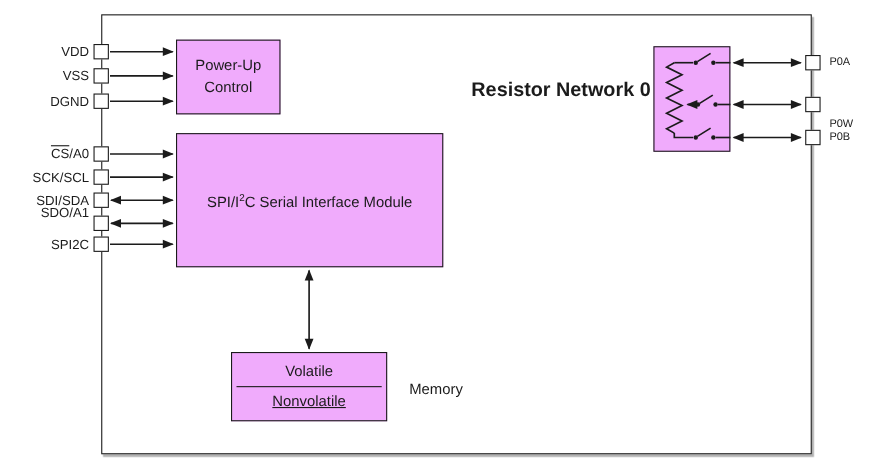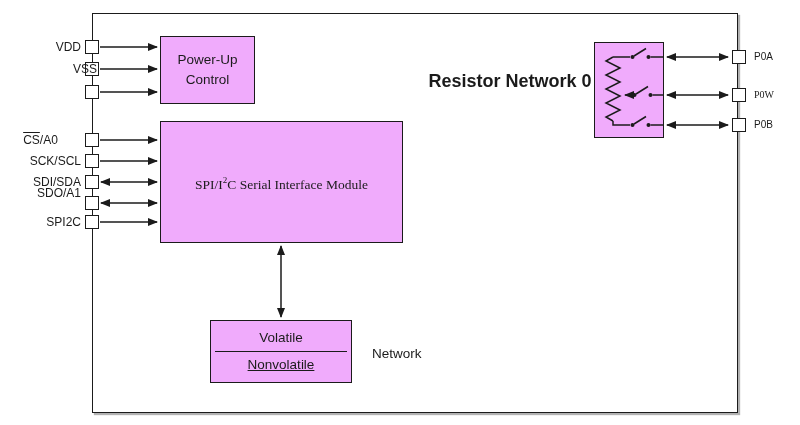--- a/index.html
+++ b/index.html
@@ -28,21 +28,21 @@
     background: #f0abfc;
     display: flex;
     flex-direction: column;
     align-items: center;
     justify-content: center;
     text-align: center;
     font-size: 13.5px;
     line-height: 20px;
   }
   .block-powerup   { left: 160px; top: 36px;  width: 95px;  height: 68px; }
-  .block-spi       { left: 160px; top: 121px; width: 243px; height: 122px; font-family: Liberation Serif, serif; }
+  .block-spi       { left: 160px; top: 121px; width: 243px; height: 122px; }
   .block-memory    { left: 210px; top: 320px; width: 142px; height: 63px; padding: 4px; justify-content: stretch; }
   .block-resnet    { left: 594px; top: 42px;  width: 70px;  height: 96px; }
   .mem-cell {
     flex: 1; display: flex; align-items: center; justify-content: center;
     width: 100%; font-size: 13.5px;
   }
   .mem-cell + .mem-cell { border-top: 1.6px solid #1b1b1b; text-decoration: underline; }
   .pin {
     position: absolute;
     width: 14px; height: 14px;
@@ -107,21 +107,21 @@
   </div>
 
   <div class="block block-spi">
     <div><span>SPI/I</span><sup class="i2c">2</sup><span>C Serial Interface Module</span></div>
   </div>
 
   <div class="block block-memory">
     <div class="mem-cell">Volatile</div>
     <div class="mem-cell">Nonvolatile</div>
   </div>
-  <div class="memory-label">Network</div>
+  <div class="memory-label">Memory</div>
 
   <div class="block block-resnet"></div>
   <div class="resnet-label">
     <div>Resistor Network 0</div>
   </div>
 
   <svg class="wires" width="800" height="425" viewBox="0 0 800 425">
     <defs>
       <marker id="ah" markerWidth="11" markerHeight="9" refX="9.5" refY="4.5" orient="auto-start-reverse" markerUnits="userSpaceOnUse">
         <path d="M0.5,0.5 L10.5,4.5 L0.5,8.5 Z" fill="#1b1b1b"></path>
@@ -176,28 +176,29 @@
   <div class="pin" style="left:85px; top:40px;"></div>
   <div class="pin" style="left:85px; top:62px;"></div>
   <div class="pin" style="left:85px; top:85px;"></div>
   <div class="pin" style="left:85px; top:133px;"></div>
   <div class="pin" style="left:85px; top:154px;"></div>
   <div class="pin" style="left:85px; top:175px;"></div>
   <div class="pin" style="left:85px; top:196px;"></div>
   <div class="pin" style="left:85px; top:215px;"></div>
 
   <div class="pin-label-left" style="top:38px;">VDD</div>
-  <div class="pin-label-left" style="top:60px;margin-left:16px;">VSS</div>
-  <div class="pin-label-left" style="top:131px;text-align:center;"><span class="overline">CS</span><span>/A0</span></div>
+  <div class="pin-label-left" style="top:60px;">VSS</div>
+  <div class="pin-label-left" style="top:83px;">DGND</div>
+  <div class="pin-label-left" style="top:131px;"><span class="overline">CS</span><span>/A0</span></div>
   <div class="pin-label-left" style="top:173px;">SDI/SDA</div>
   <div class="pin-label-left" style="top:152px;">SCK/SCL</div>
   <div class="pin-label-left" style="top:184px;">SDO/A1</div>
   <div class="pin-label-left" style="top:213px;text-align:right;">SPI2C</div>
 
   <div class="pin" style="left:732px; top:50px;"></div>
   <div class="pin" style="left:732px; top:88px;"></div>
   <div class="pin" style="left:732px; top:118px;"></div>
 
   <div class="pin-label-right" style="top:48px;">P0A</div>
-  <div class="pin-label-right" style="top:86px;font-family:Liberation Serif, serif;">P0W</div>
+  <div class="pin-label-right" style="top:104px;">P0W</div>
   <div class="pin-label-right" style="top:116px;">P0B</div>
 
 </div>
 
 </body></html>

